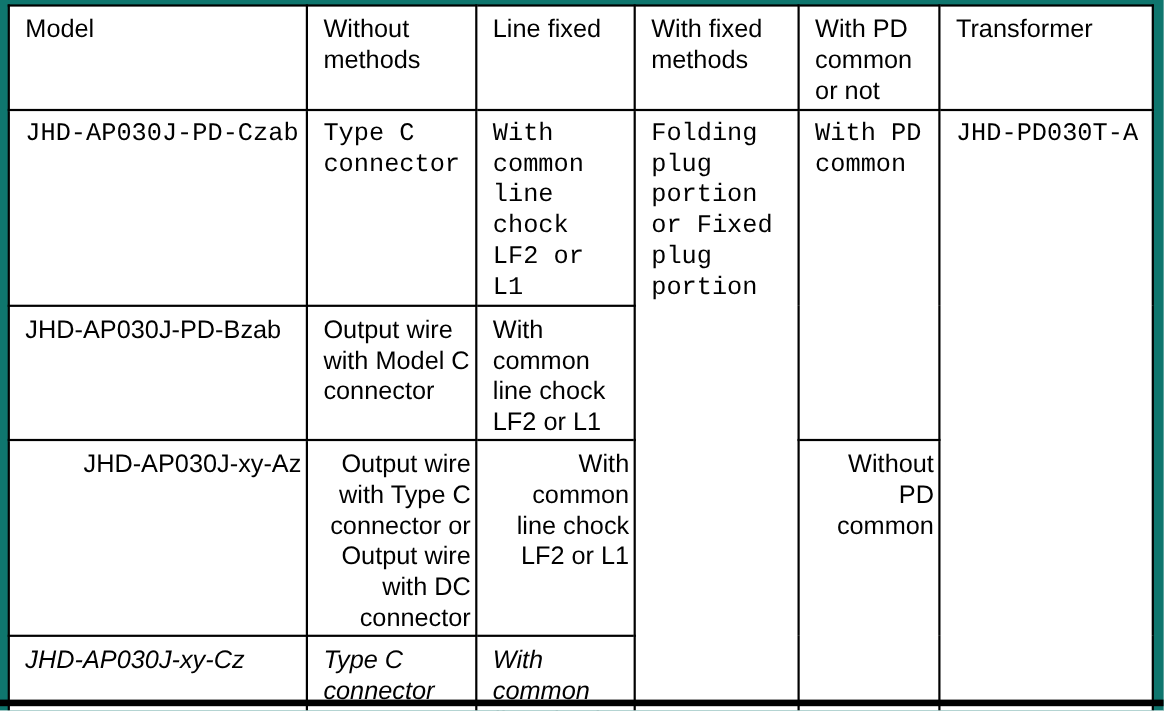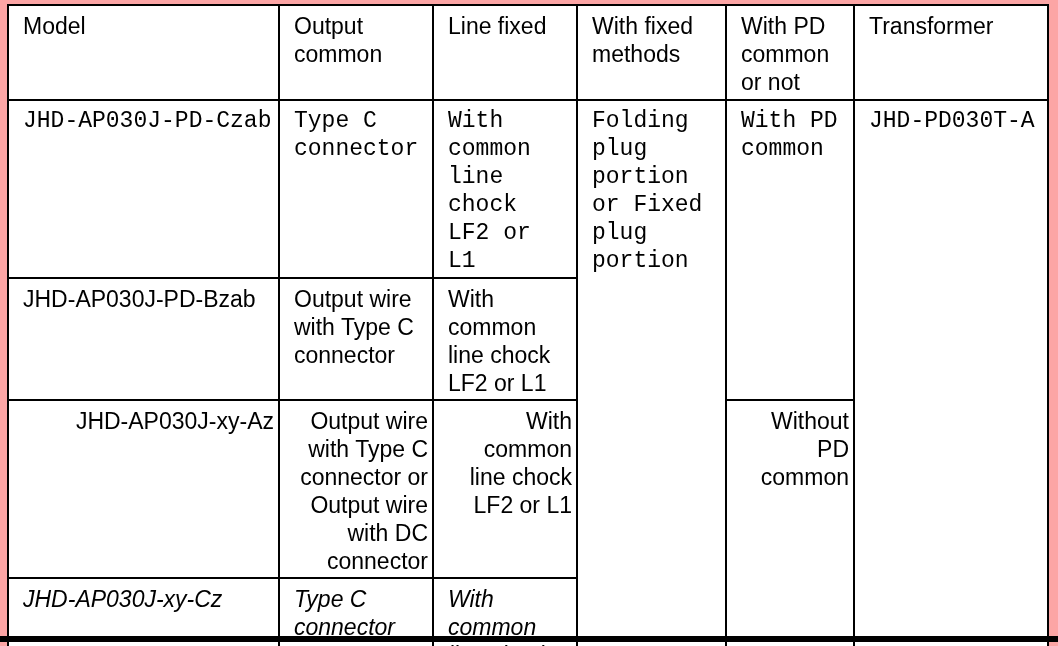--- a/index.html
+++ b/index.html
@@ -4,21 +4,21 @@
 <style>
   html, body {
     margin: 0;
     padding: 0;
     background: #ffffff;
   }
   .page {
     position: relative;
     width: 1058px;
     height: 646px;
-    background: #fca5a5;
+    background: #0f766e;
     overflow: hidden;
     font-family: "Liberation Sans", "DejaVu Sans", sans-serif;
   }
   table.spec-table {
     position: absolute;
     left: 7px;
     top: 4px;
     width: 1040px;
     border-collapse: collapse;
     table-layout: fixed;
@@ -56,37 +56,37 @@
       <col style="width:271px">
       <col style="width:154px">
       <col style="width:144px">
       <col style="width:149px">
       <col style="width:128px">
       <col style="width:194px">
     </colgroup>
     <tbody>
       <tr class="r-head">
         <td>Model</td>
-        <td>Output common</td>
+        <td>Without methods</td>
         <td>Line fixed</td>
         <td>With fixed methods</td>
         <td>With PD common or not</td>
         <td>Transformer</td>
       </tr>
       <tr class="r-1">
         <td>JHD-AP030J-PD-Czab</td>
         <td>Type C connector</td>
         <td>With common line chock LF2 or L1</td>
         <td rowspan="4">Folding plug portion or Fixed plug portion</td>
         <td rowspan="2">With PD common</td>
         <td rowspan="4">JHD-PD030T-A</td>
       </tr>
       <tr class="r-2">
         <td>JHD-AP030J-PD-Bzab</td>
-        <td>Output wire with Type C connector</td>
+        <td>Output wire with Model C connector</td>
         <td>With common line chock LF2 or L1</td>
       </tr>
       <tr class="r-3">
         <td>JHD-AP030J-xy-Az</td>
         <td>Output wire with Type C connector or Output wire with DC connector</td>
         <td>With common line chock LF2 or L1</td>
         <td rowspan="2">Without PD common</td>
       </tr>
       <tr class="r-4">
         <td>JHD-AP030J-xy-Cz</td>

